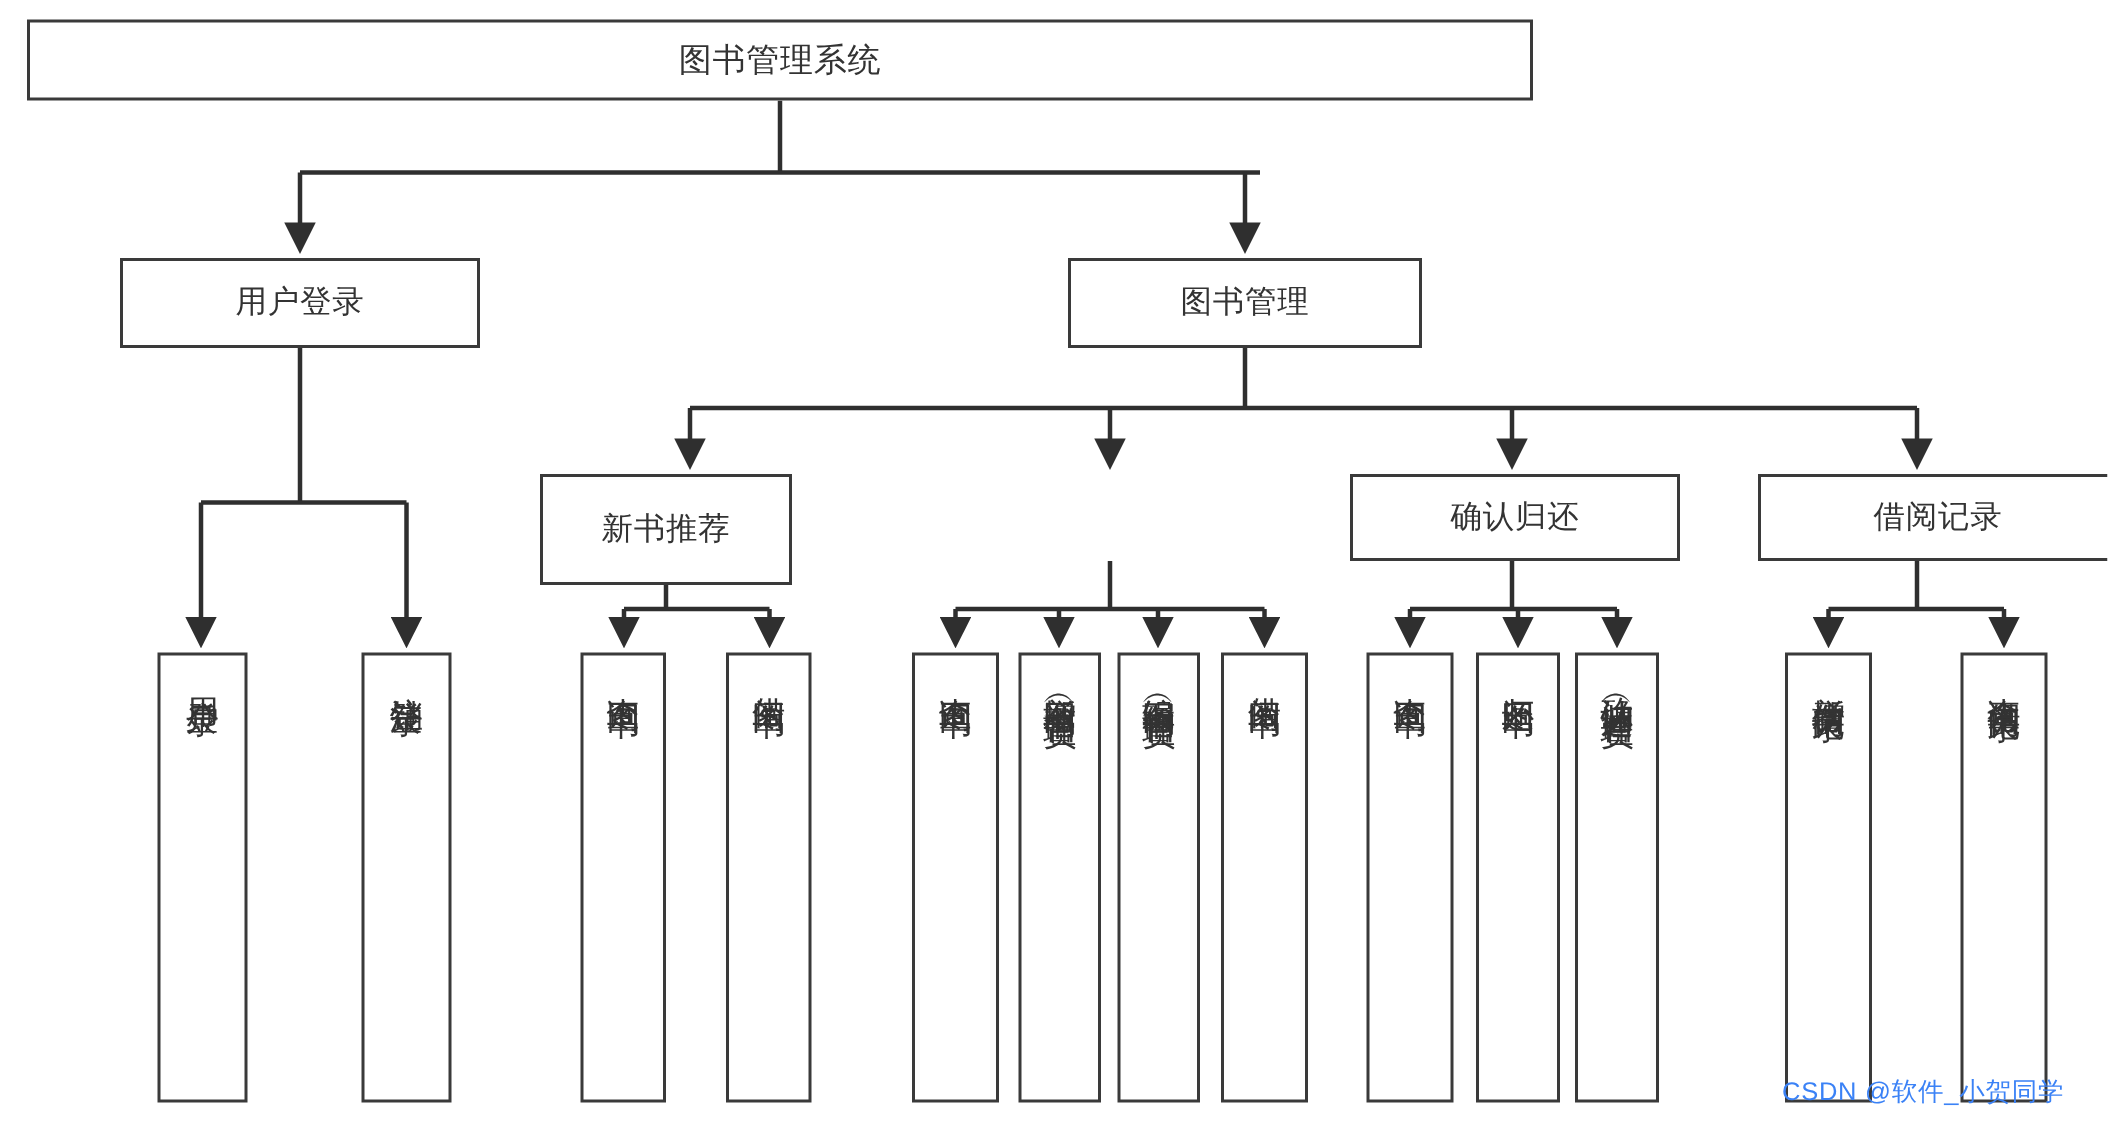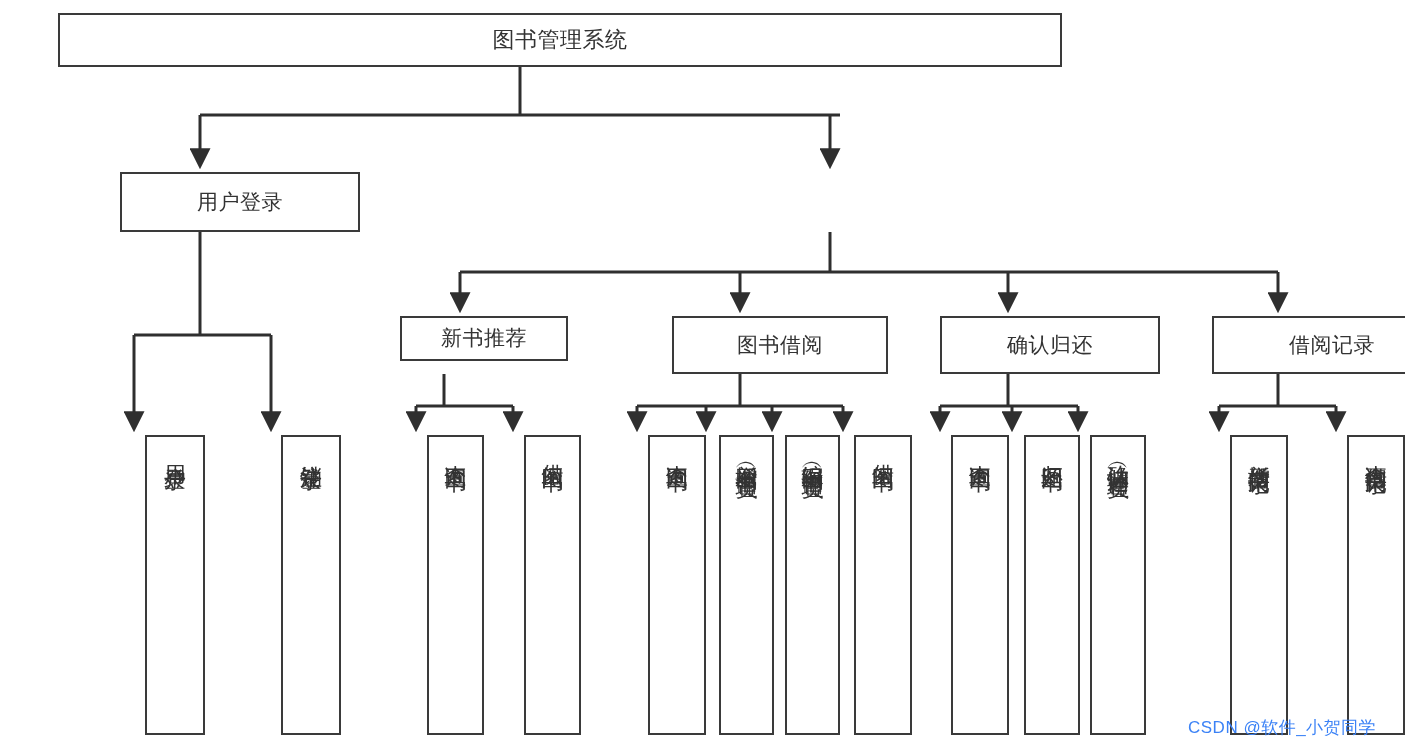--- a/index.html
+++ b/index.html
@@ -28,21 +28,20 @@
   }
   .node {
     position: absolute;
     box-sizing: border-box;
     background: #ffffff;
     border: 2px solid #3a3a3a;
     display: flex;
     align-items: center;
     justify-content: center;
     color: #333333;
-    margin-left: 40px;
   }
   .node-label {
     display: block;
     text-align: center;
     line-height: 1.18;
     color: #333333;
   }
   .node.horizontal .node-label {
     font-size: 21px;
     letter-spacing: 0.5px;
@@ -125,26 +124,26 @@
     </g>
   </svg>
 
   <div class="node horizontal" id="root-node" style="left:18px; top:13px; width:1004px; height:54px;">
     <span class="node-label">图书管理系统</span>
   </div>
 
   <div class="node horizontal" style="left:80px; top:172px; width:240px; height:60px;">
     <span class="node-label">用户登录</span>
   </div>
+  <div class="node horizontal" style="left:712px; top:172px; width:236px; height:60px;">
+    <span class="node-label">图书管理</span>
+  </div>
 
-  <div class="node horizontal" style="left:360px; top:316px; width:168px; height:45px;">
+  <div class="node horizontal" style="left:360px; top:316px; width:168px; height:74px;">
     <span class="node-label">新书推荐</span>
-  </div>
-  <div class="node horizontal" style="left:632px; top:316px; width:216px; height:58px;">
-    <span class="node-label">图书借阅</span>
   </div>
   <div class="node horizontal" style="left:900px; top:316px; width:220px; height:58px;">
     <span class="node-label">确认归还</span>
   </div>
   <div class="node horizontal" style="left:1172px; top:316px; width:240px; height:58px;">
     <span class="node-label">借阅记录</span>
   </div>
 
   <div class="node vertical" style="left:105px; top:435px; width:60px; height:300px;">
     <span class="node-label">用户登录</span>

